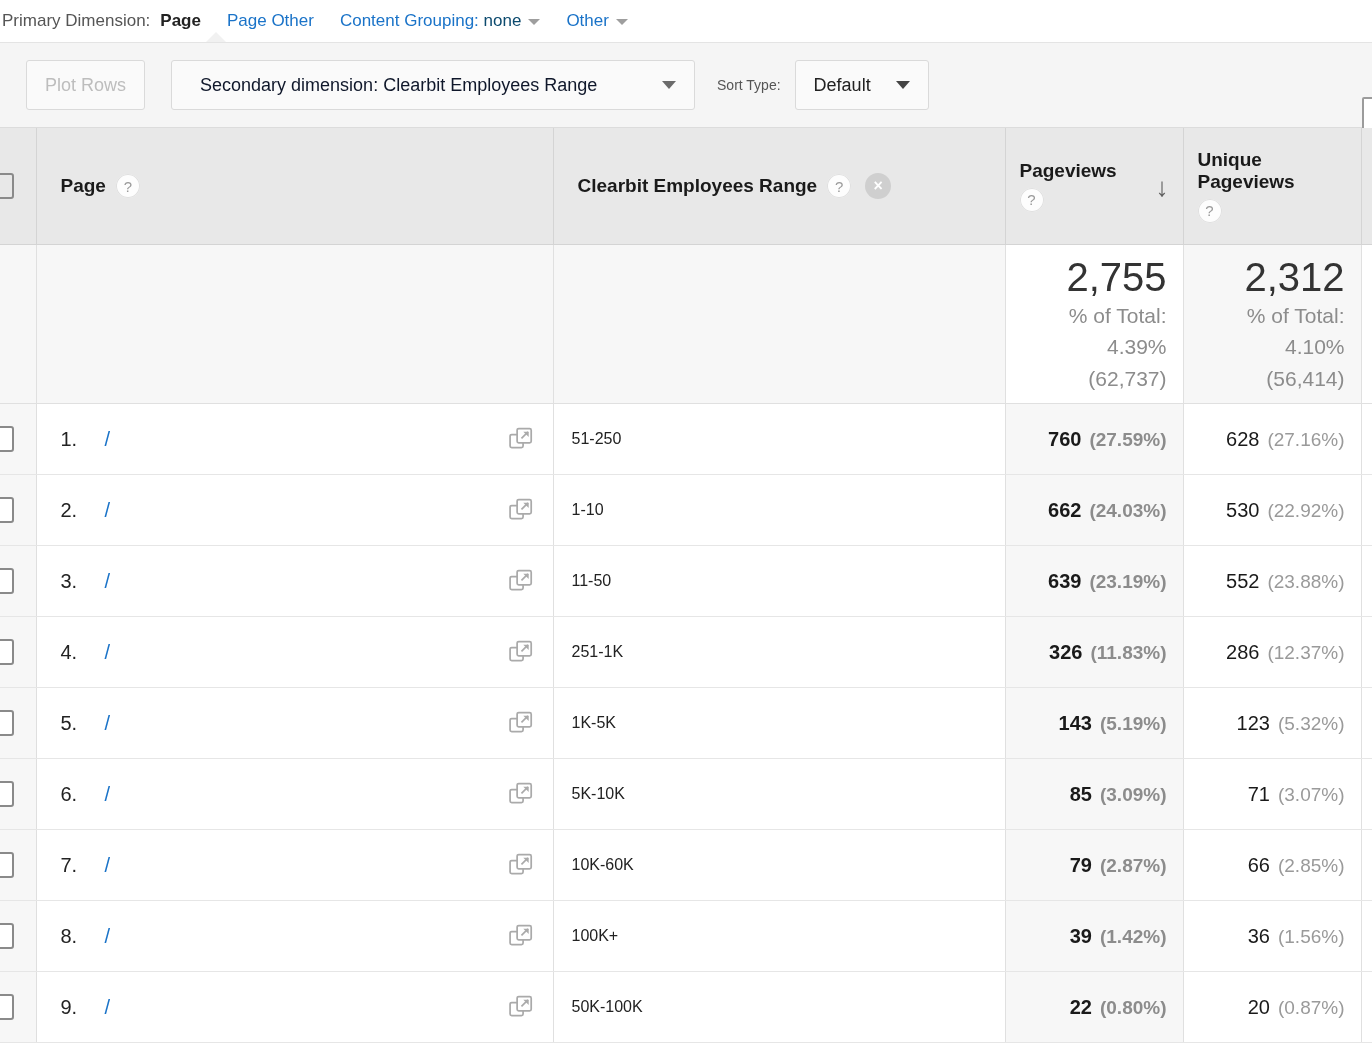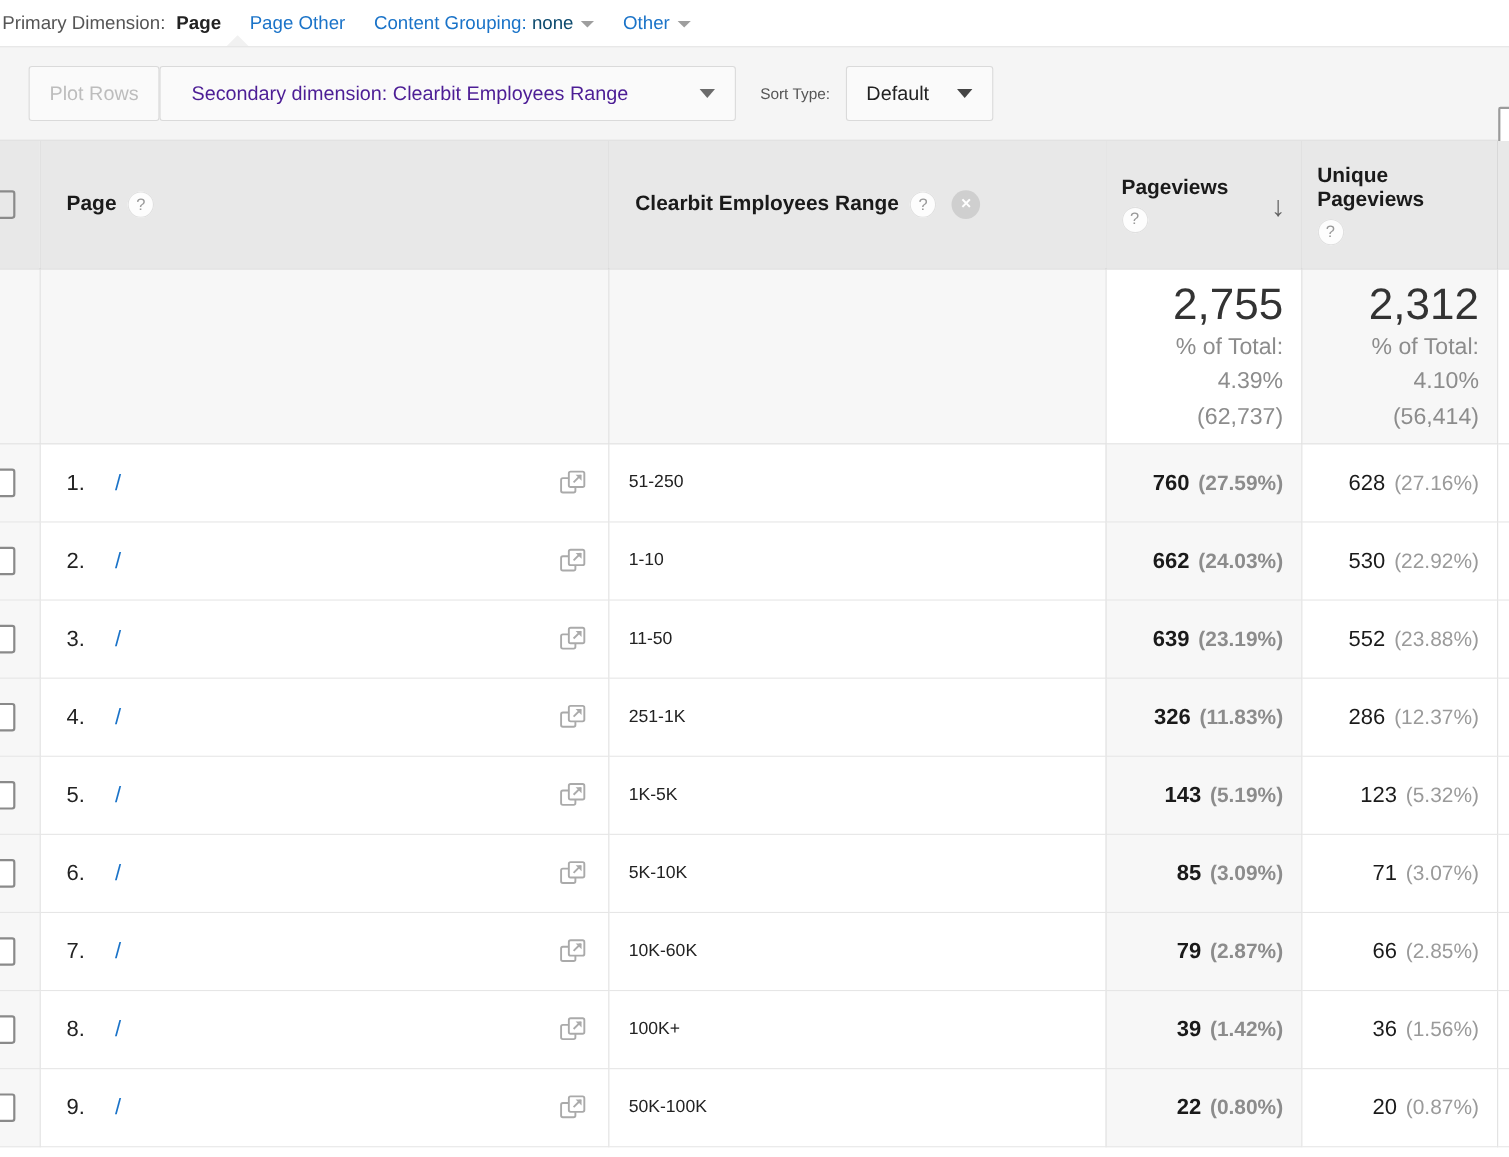--- a/index.html
+++ b/index.html
@@ -82,22 +82,22 @@
     border-radius: 3px;
     height: 50px;
     display: flex;
     align-items: center;
     padding: 0 18px;
     font-size: 18px;
     box-sizing: border-box;
   }
   .btn.disabled { color: #bdbdbd; }
   .btn.sel {
-    margin-left: 0;
-    color: #4c1d95;
+    margin-left: 26px;
+    color: #0f172a;
     justify-content: space-between;
     min-width: 524px;
     padding-left: 28px;
   }
   .btn.sel .caret2 {
     width: 0; height: 0;
     border-left: 7px solid transparent;
     border-right: 7px solid transparent;
     border-top: 8px solid #6b6b6b;
     margin-left: 26px;

